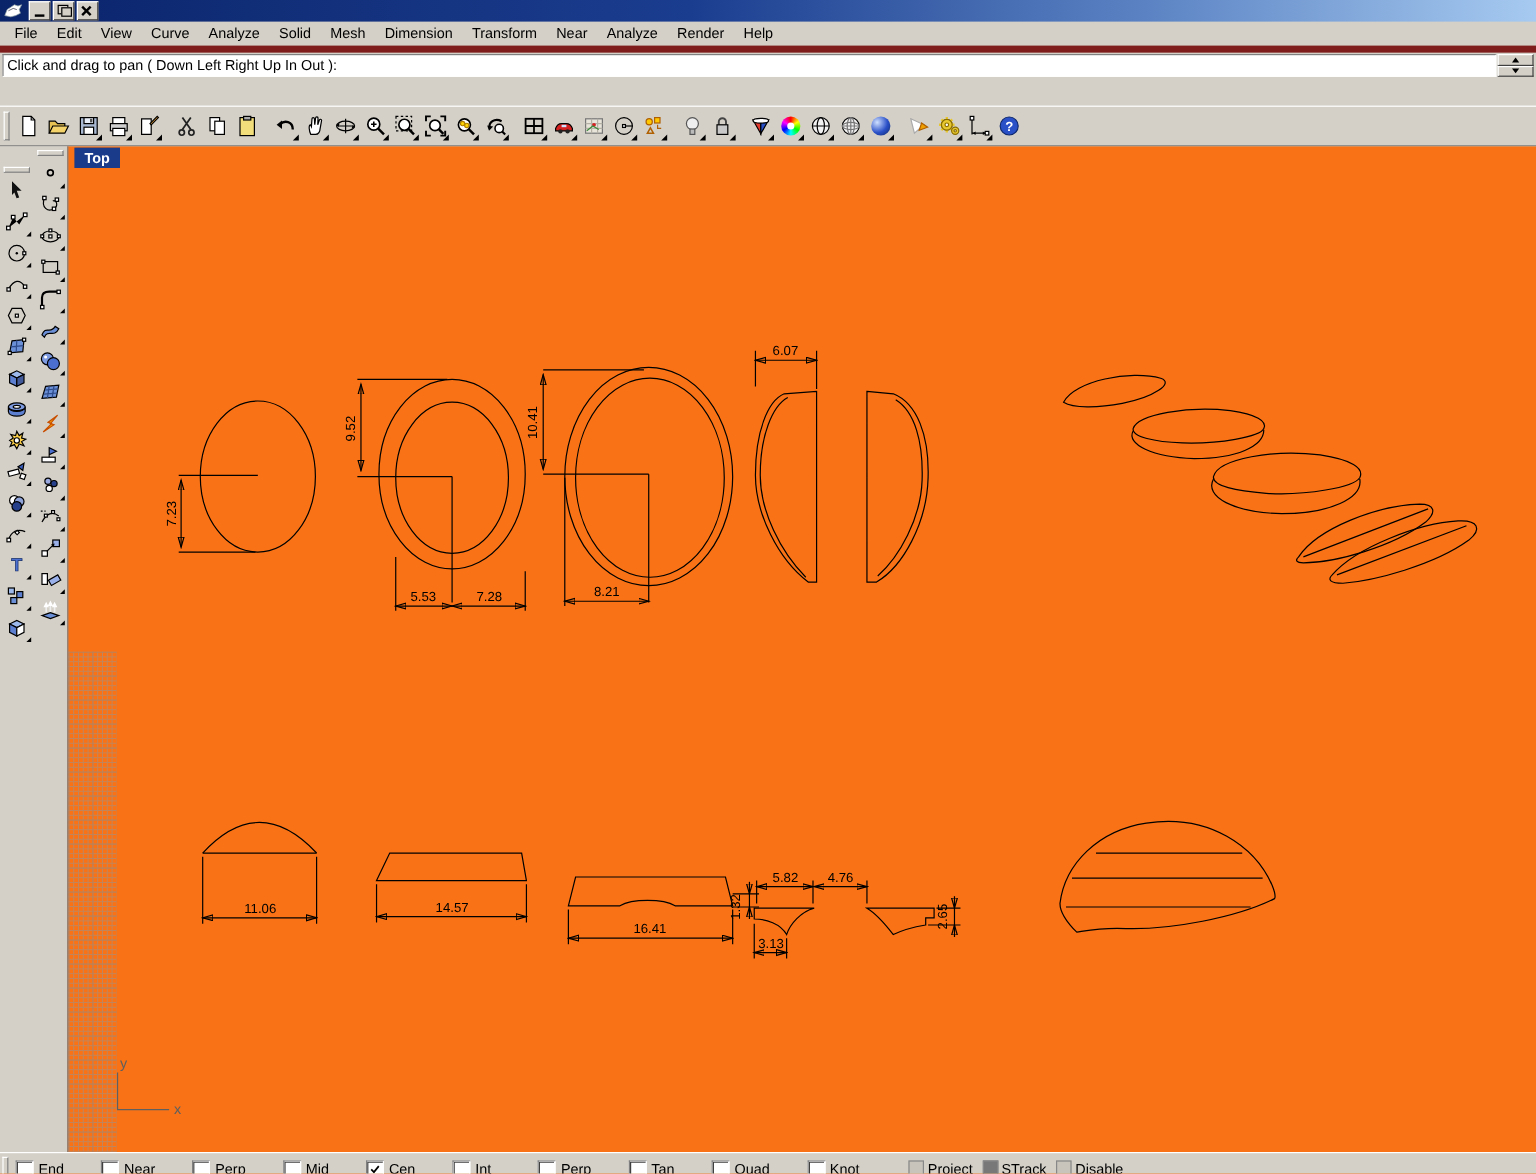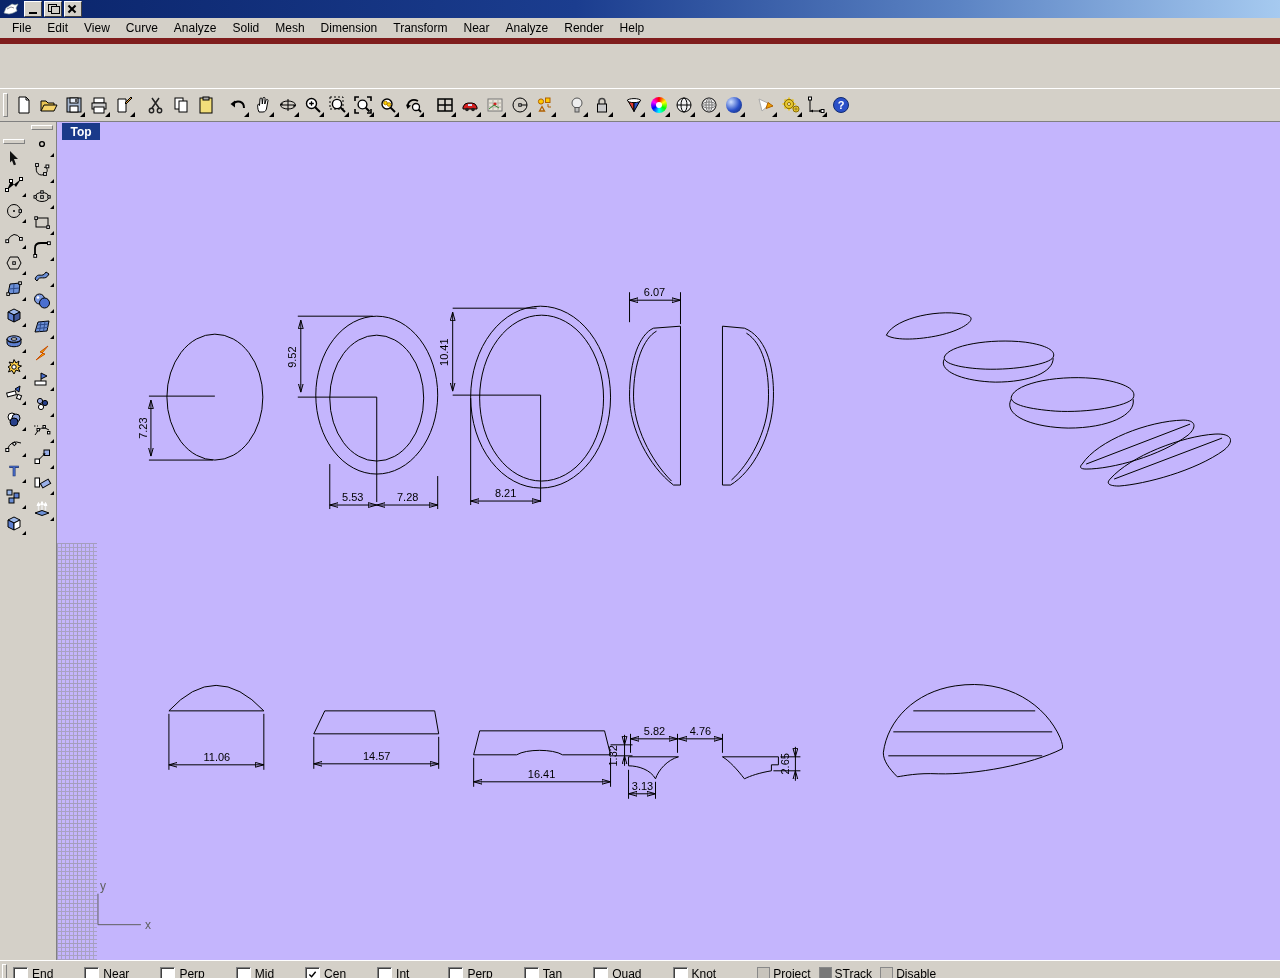--- a/index.html
+++ b/index.html
@@ -52,21 +52,21 @@
   
   .main{display:flex;height:838px;}
   .sidebar{width:56px;flex:none;display:flex;background:#d4d0c8;}
   .scol{width:28px;display:flex;flex-direction:column;align-items:center;}
   .scol .hgrip{width:20px;height:3px;border:1px solid;border-color:#fff #808080 #808080 #fff;margin:3px 0 2px;}
   .sb{width:26px;height:26px;display:flex;align-items:center;justify-content:center;position:relative;flex:none;}
   .sb svg{width:20px;height:20px;}
   .sb.dd::after{border-left-width:4px;border-bottom-width:4px;}
   .col1pad{margin-top:14px;}
   
-  .viewport{flex:1;position:relative;background:#c4b5fd;border-left:1px solid #808080;}
+  .viewport{flex:1;position:relative;background:#f97316;border-left:1px solid #808080;}
   .vtab{position:absolute;left:5px;top:1px;width:38px;height:17px;background:#1a3a8a;color:#fff;
     font-size:12px;font-weight:bold;display:flex;align-items:center;justify-content:center;z-index:3;}
   .gridpatch{position:absolute;left:0;top:421px;width:40px;height:417px;opacity:.55;
     background-image:
       linear-gradient(#8a8a8a 1px,transparent 1px),linear-gradient(90deg,#8a8a8a 1px,transparent 1px),
       linear-gradient(#949494 1px,transparent 1px),linear-gradient(90deg,#949494 1px,transparent 1px);
     background-size:20px 20px,20px 20px,4px 4px,4px 4px;}
   .drawing{position:absolute;left:0;top:0;width:100%;height:100%;}
   .drawing path,.drawing ellipse,.drawing line,.drawing polyline{fill:none;stroke:#000;stroke-width:1;}
   .drawing text{font-family:"Liberation Sans",sans-serif;font-size:11px;fill:#000;stroke:none;}
@@ -114,20 +114,31 @@
   <span>Mesh</span>
   <span>Dimension</span>
   <span>Transform</span>
   <span>Near</span>
   <span>Analyze</span>
   <span>Render</span>
   <span>Help</span>
 </div>
 
 <div class="cmdarea">
+  <div class="cmdrow">
+    <div class="cmdbox">Click and drag to pan ( Down  Left  Right  Up  In  Out ):</div>
+    <div class="spinner">
+      <div class="sbtn">
+          <span class="tri-up"></span>
+        </div>
+      <div class="sbtn">
+          <span class="tri-dn"></span>
+        </div>
+    </div>
+  </div>
 </div>
 
 <div class="toolbar">
   <div class="grip"></div>
 
   <div class="tb">
       <svg viewBox="0 0 20 20">
         <path d="M5,2 h7 l3,3 v13 h-10 z" fill="#fff" stroke="#000"></path>
         <path d="M12,2 v3 h3" fill="none" stroke="#000"></path>
       </svg>

